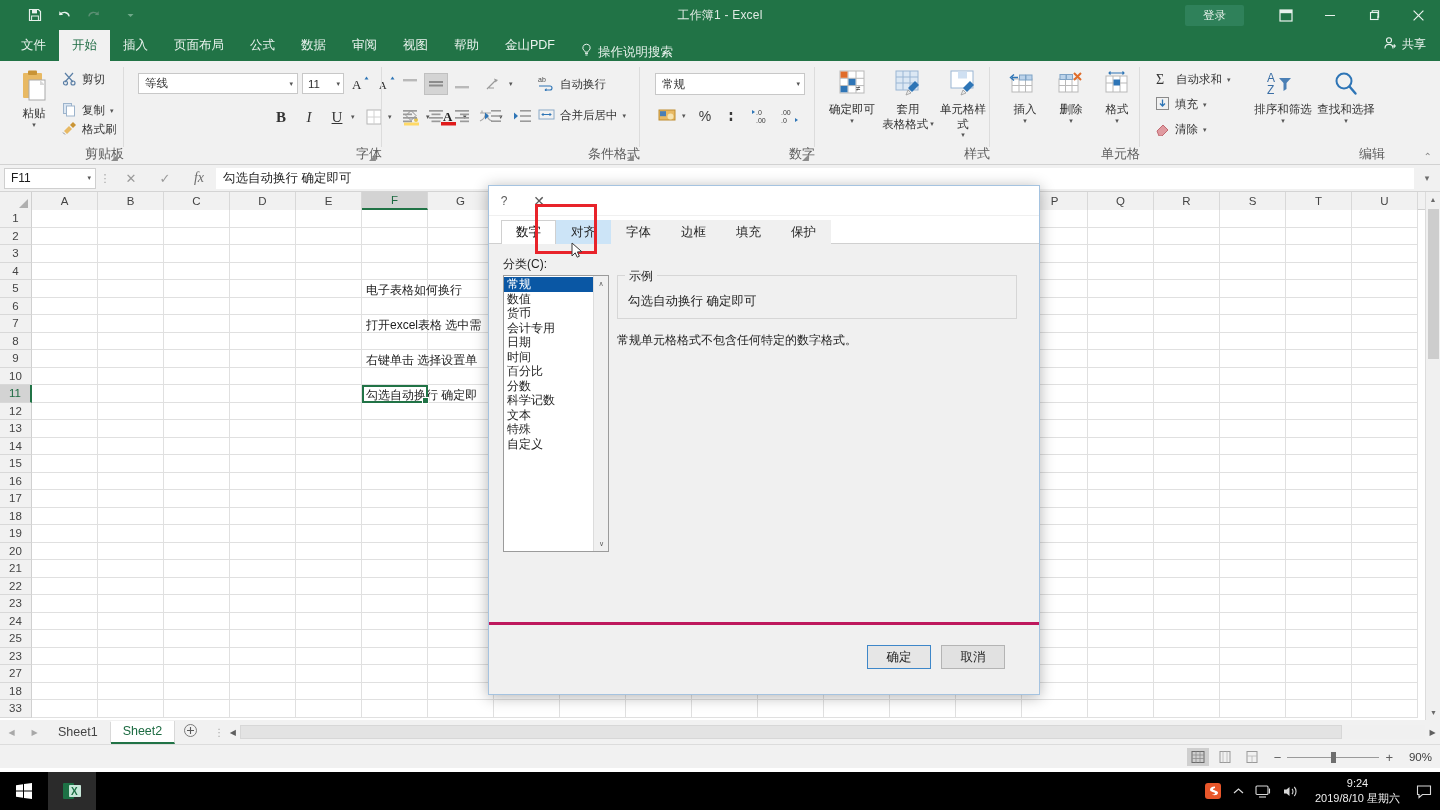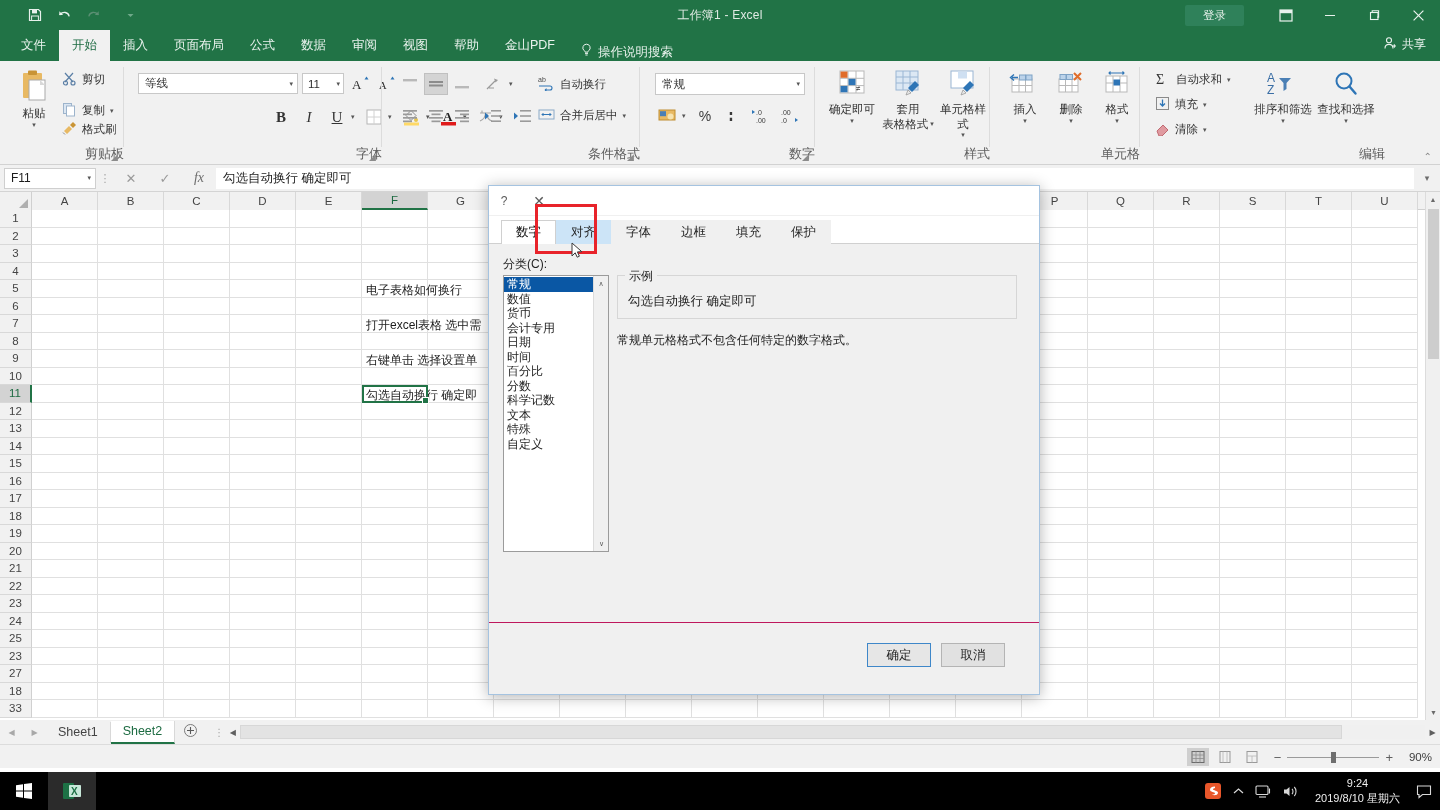--- a/index.html
+++ b/index.html
@@ -252,21 +252,21 @@
   }
   .samplelegend {
     position: absolute; left: 136px; top: 24px; background: #f0f0f0; padding: 0 4px;
     font-size: 12px; color: #1f1f1f;
   }
   .sampleval { position: absolute; left: 139px; top: 49px; font-size: 12.5px; color: #1f1f1f; }
   .desc { position: absolute; left: 128px; top: 88px; font-size: 12px; color: #1f1f1f; }
 
   .dlg-foot {
     position: absolute; left: 0; bottom: 0; width: 550px; height: 72px;
-    background: #f0f0f0; border-top: 1px solid #be185d;
+    background: #f0f0f0; border-top: 3px solid #be185d;
   }
   .dbtn {
     position: absolute; top: 20px; width: 64px; height: 24px; background: #e1e1e1;
     border: 1px solid #b4b4b4; font-size: 12.5px; color: #1f1f1f;
     display: flex; align-items: center; justify-content: center;
   }
   .dbtn.ok { right: 108px; border: 1px solid #3e87c9; background: #e6e6e6; }
   .dbtn.cancel { right: 34px; }
 </style>
 </head>

